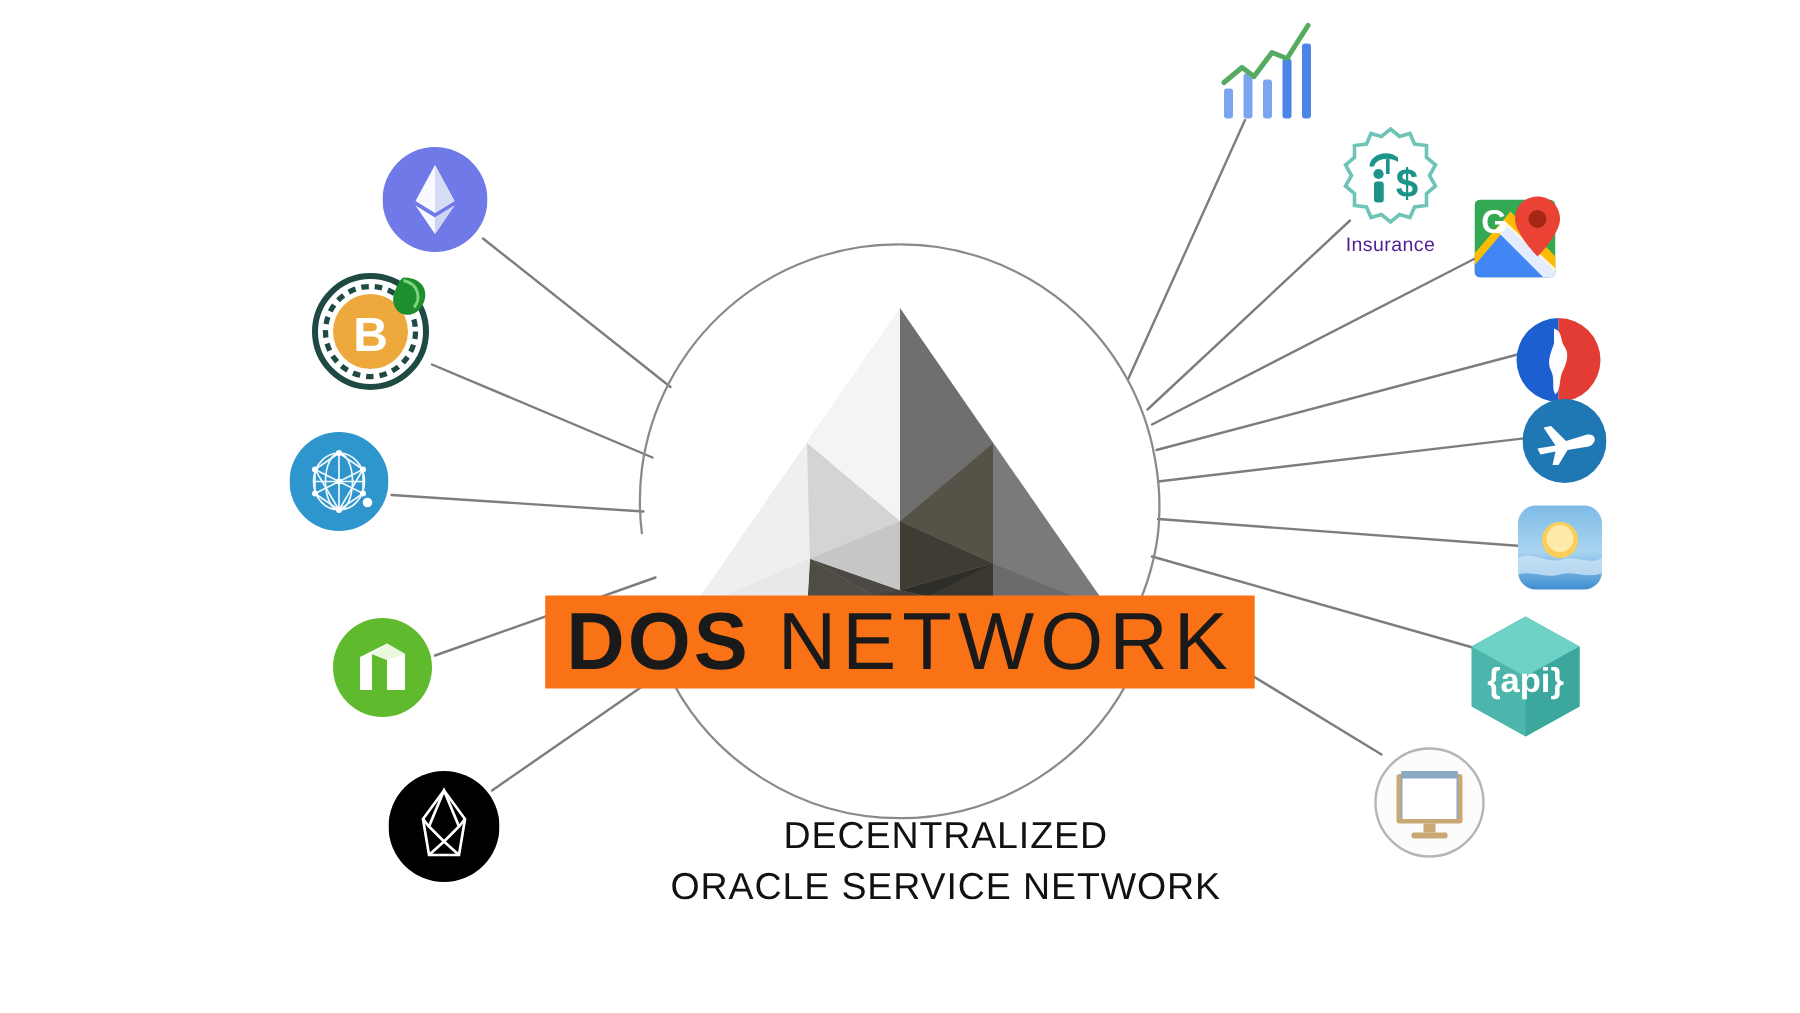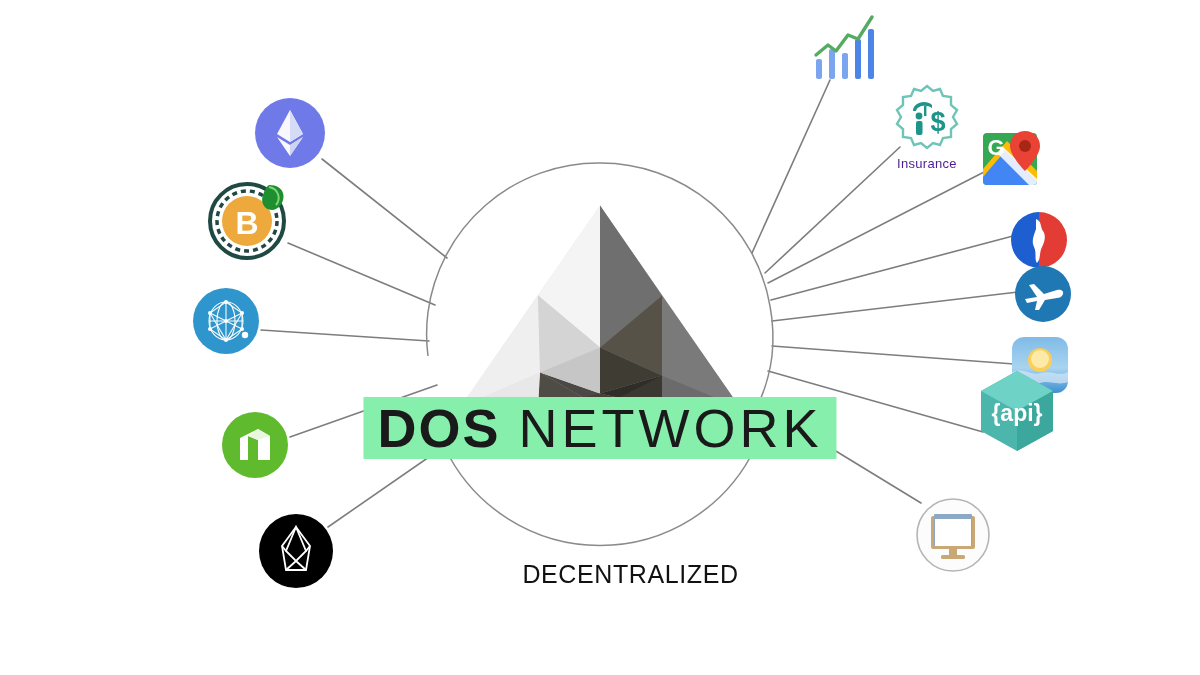--- a/index.html
+++ b/index.html
@@ -33,21 +33,21 @@
   .hub-label {
     position: absolute;
     left: 600px;
     top: 428px;
     transform: translate(-50%, -50%);
     white-space: nowrap;
     font-family: "Liberation Sans", sans-serif;
     font-size: 54px;
     letter-spacing: 3px;
     color: #1a1a1a;
-    background: #86efac;
+    background: #f97316;
     padding: 0 14px;
   }
   .hub-label .bold { font-weight: 700; letter-spacing: 2px; }
   .hub-label .thin { font-weight: 300; letter-spacing: 4px; }
   .tagline {
     position: absolute;
     left: 610px;
     top: 575px;
     transform: translate(-50%, -50%);
     text-align: center;
@@ -132,20 +132,21 @@
       <polygon points="148,210 272,210 210,196" fill="#453f38"></polygon>
     </svg>
   </div>
 
   <div class="hub-label">
     <span class="bold">DOS</span><span>&nbsp;</span><span class="thin">NETWORK</span>
   </div>
 
   <div class="tagline">
     <div>DECENTRALIZED</div>
+    <div>ORACLE SERVICE NETWORK</div>
   </div>
 
   <div class="node" style="left:290px; top:133px; width:70px; height:70px;">
     <svg width="70" height="70" viewBox="0 0 70 70">
       <circle cx="35" cy="35" r="35" fill="#6f79e8"></circle>
       <polygon points="35,12 48,36 35,44 22,36" fill="#ffffff" opacity="0.95"></polygon>
       <polygon points="35,12 48,36 35,44" fill="#d6dcf5"></polygon>
       <polygon points="35,47 48,39 35,58 22,39" fill="#ffffff" opacity="0.95"></polygon>
       <polygon points="35,47 48,39 35,58" fill="#cdd4f2"></polygon>
     </svg>
@@ -286,21 +287,21 @@
         </linearGradient>
       </defs>
       <rect x="1" y="1" width="56" height="56" rx="12" fill="url(#skygrad)"></rect>
       <circle cx="29" cy="24" r="12" fill="#f9cf59"></circle>
       <circle cx="29" cy="23" r="9" fill="#fde9a8"></circle>
       <path d="M1 36 C12 31 20 40 30 37 C40 34 48 41 57 36 L57 46 C47 50 38 44 29 47 C20 50 11 44 1 47 Z" fill="#cfe6f7" opacity="0.75"></path>
       <text x="29" y="51" text-anchor="middle" font-family="Liberation Sans, sans-serif" font-size="10" fill="#ffffff"></text>
     </svg>
   </div>
 
-  <div class="node" style="left:1017px; top:411px; width:80px; height:84px;text-decoration:underline;">
+  <div class="node" style="left:1017px; top:451px; width:80px; height:84px;text-decoration:underline;">
     <svg width="80" height="84" viewBox="0 0 80 84">
       <polygon points="40,2 76,22 76,62 40,82 4,62 4,22" fill="#4db6ac"></polygon>
       <polygon points="40,2 76,22 40,42 4,22" fill="#6fd2c7"></polygon>
       <polygon points="40,42 76,22 76,62 40,82" fill="#3ba79d"></polygon>
       <text x="40" y="52" text-anchor="middle" font-family="Liberation Sans, sans-serif" font-size="23" font-weight="700" fill="#ffffff">{api}</text>
     </svg>
   </div>
 
   <div class="node" style="left:953px; top:535px; width:76px; height:76px;">
     <svg width="76" height="76" viewBox="0 0 76 76">

